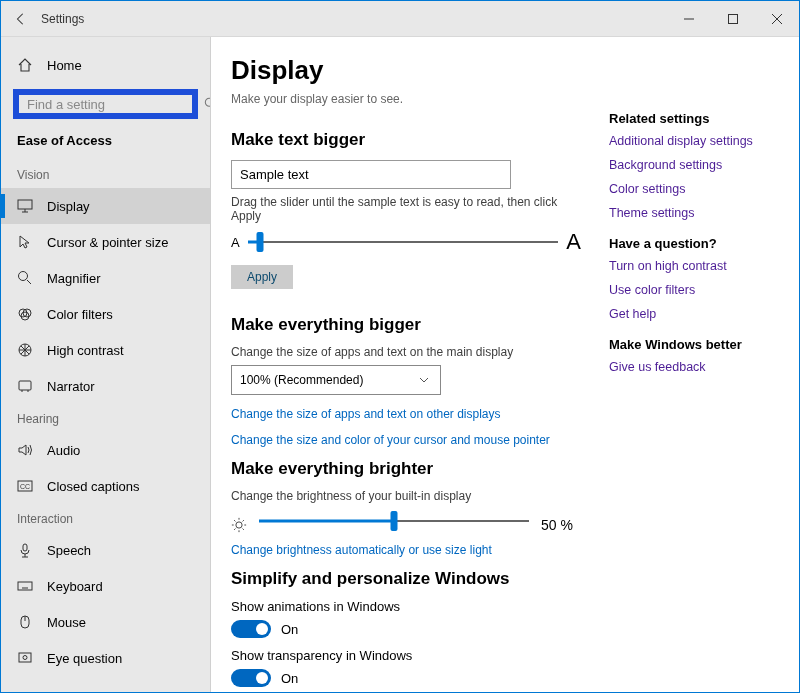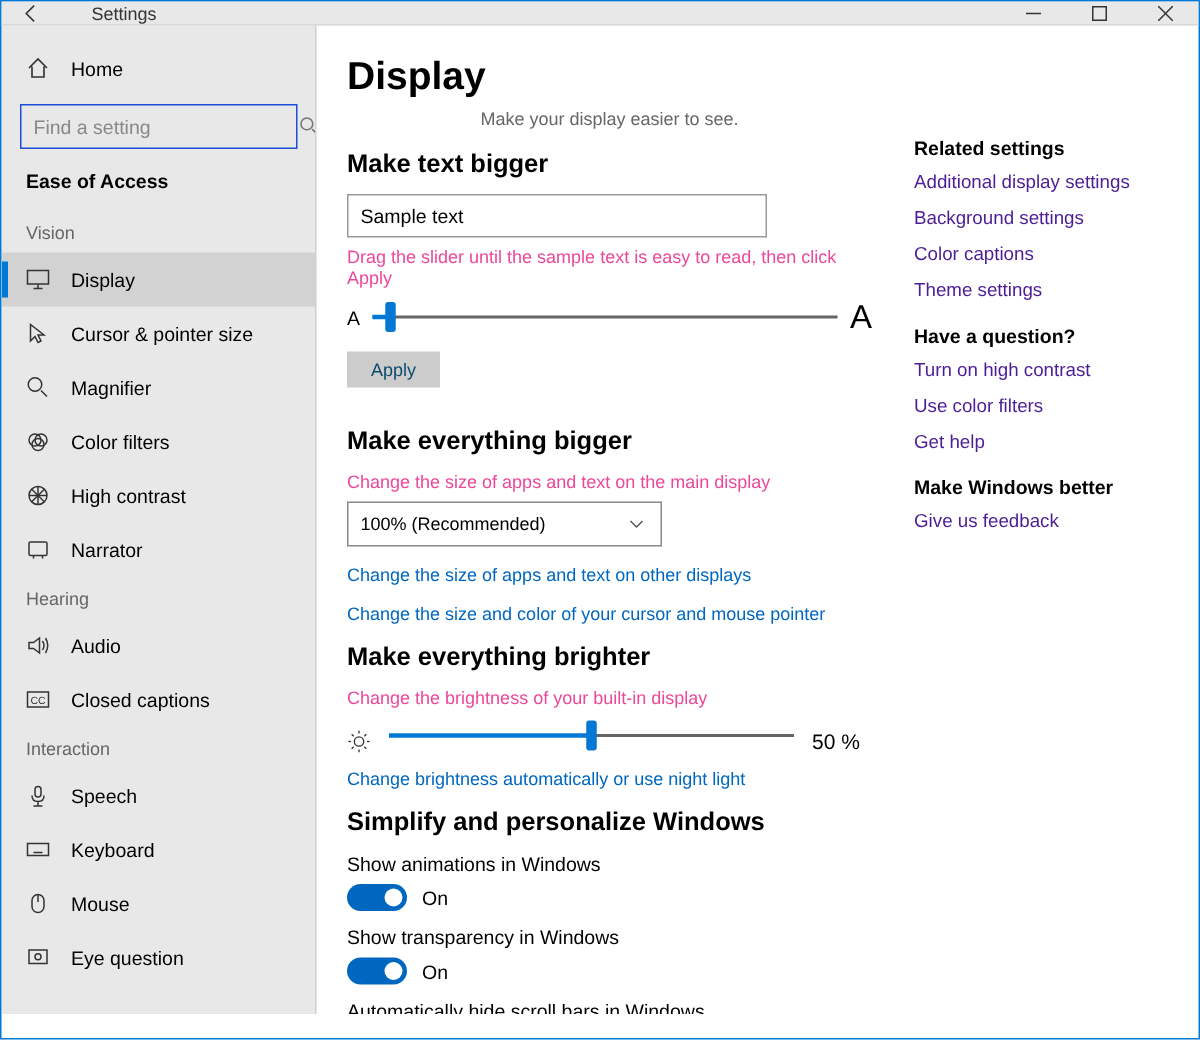--- a/index.html
+++ b/index.html
@@ -1,43 +1,43 @@
 <!DOCTYPE html>
 <html><head>
   <meta charset="utf-8">
   <style>
     * { margin: 0; padding: 0; box-sizing: border-box; font-family: "Segoe UI", Arial, sans-serif; }
     body { background: #fff; width: 800px; height: 693px; overflow: hidden; border: 1px solid #0078d4; }
-    .titlebar { height: 16px; display: flex; align-items: center; background: #e8e8e8; border-bottom: 1px solid #d8d8d8; gap: 20px; }
+    .titlebar { height: 36px; display: flex; align-items: center; background: #e8e8e8; border-bottom: 1px solid #d8d8d8; }
     .tb-back { width: 40px; height: 100%; display: flex; align-items: center; justify-content: center; cursor: pointer; }
     .tb-title { font-size: 12px; color: #333; flex: 1; }
     .tb-btns { display: flex; height: 100%; }
     .tb-btn { width: 44px; height: 100%; display: flex; align-items: center; justify-content: center; cursor: pointer; }
     .main { display: flex; height: calc(100% - 32px); }
     .sidebar { width: 210px; background: #e8e8e8; padding-top: 12px; overflow-y: auto; border-right: 1px solid #d0d0d0; }
     .home-row { display: flex; align-items: center; gap: 14px; padding: 8px 16px; cursor: pointer; font-size: 13px; margin-bottom: 8px; }
-    .searchbox { margin: 0 12px 14px 12px; border: 1px solid #1d4ed8; height: 30px; display: flex; align-items: center; padding: 0 8px; background: #e8e8e8; }
+    .searchbox { margin: 0 12px 14px 12px; border: 6px solid #1d4ed8; height: 30px; display: flex; align-items: center; padding: 0 8px; background: #e8e8e8; }
     .searchbox input { flex: 1; border: none; background: transparent; font-size: 13px; outline: none; color: #333; }
     .searchbox input::placeholder { color: #888; }
     .sb-heading { padding: 0 32px 12px 16px; font-size: 13px; font-weight: 600; }
     .sb-group { padding: 8px 16px 6px 16px; font-size: 12px; color: #666; }
     .sb-item { display: flex; align-items: center; gap: 14px; padding: 10px 16px; font-size: 13px; cursor: pointer; position: relative; }
     .sb-item.selected { background: #d2d2d2; }
     .sb-item.selected::before { content: ""; position: absolute; left: 0; top: 6px; bottom: 6px; width: 4px; background: #0078d4; }
     .ico { width: 16px; height: 16px; display: flex; align-items: center; justify-content: center; flex-shrink: 0; }
     .content { flex: 1; padding: 18px 20px 0 20px; overflow-y: auto; position: relative; }
     .content::-webkit-scrollbar { width: 0; }
     .page-cols { display: flex; gap: 28px; }
     .col-main { flex: 1; max-width: 380px; }
     .col-side { width: 170px; padding-top: 40px; }
     .page-title { font-size: 26px; font-weight: 600; margin-bottom: 6px; }
-    .page-sub { font-size: 12px; color: #666; margin-bottom: 13px; text-align: center; }
+    .page-sub { font-size: 12px; color: #666; margin-bottom: 24px; }
     .sec-h { font-size: 17px; font-weight: 600; margin: 10px 0 10px 0; }
     .textbox { width: 280px; border: 1px solid #999; padding: 6px 8px; font-size: 13px; margin-bottom: 6px; }
-    .hint { font-size: 12px; color: #ec4899; margin-bottom: 6px; }
+    .hint { font-size: 12px; color: #404040; margin-bottom: 6px; }
     .slider-row { display: flex; align-items: center; gap: 8px; margin: 4px 0 10px 0; }
     .slider-a-sm { font-size: 13px; }
     .slider-a-lg { font-size: 22px; }
     .slider { position: relative; height: 24px; flex: 1; }
     .slider .track { position: absolute; top: 50%; left: 0; right: 0; height: 2px; background: #666; transform: translateY(-50%); }
     .slider .fill { position: absolute; top: 50%; left: 0; height: 3px; background: #0078d4; transform: translateY(-50%); }
     .slider .thumb { position: absolute; top: 50%; width: 7px; height: 20px; background: #0078d4; transform: translate(-50%, -50%); cursor: pointer; border-radius: 2px; }
     .btn-apply { padding: 5px 16px; font-size: 12px; background: #ccc; border: none; color: #0c4a6e; margin-bottom: 16px; }
     .dropdown { width: 210px; border: 1px solid #888; padding: 6px 8px; font-size: 12px; display: flex; justify-content: space-between; align-items: center; cursor: pointer; margin-bottom: 12px; }
     .link { color: #0067c0; font-size: 12px; display: block; margin-bottom: 12px; cursor: pointer; }
@@ -275,21 +275,21 @@
                 </g>
               </svg>
             </span>
           <div class="slider" style="width:175px">
             <div class="track"></div>
             <div class="fill" id="bright-fill" style="width: 50%;"></div>
             <div class="thumb" id="bright-thumb" style="left: 50%;"></div>
           </div>
           <span class="bright-val">50 %</span>
         </div>
-        <a class="link">Change brightness automatically or use night light</a>
+        <a class="link">Change brightness automatically or use size light</a>
 
         <div class="sec-h">Simplify and personalize Windows</div>
         <div id="toggles">
             <div class="label">Show animations in Windows</div>
             <div class="toggle-row">
               <div class="toggle"></div>
               <span class="toggle-label">On</span>
             </div>
             <div class="label">Show transparency in Windows</div>
             <div class="toggle-row">
@@ -299,21 +299,21 @@
             <div class="label">Automatically hide scroll bars in Windows</div>
           </div>
         
       </div>
 
       <div class="col-side">
         <div class="side-h">Related settings</div>
         <div id="related-links">
             <a class="side-link">Additional display settings</a>
             <a class="side-link">Background settings</a>
-            <a class="side-link">Color captions</a>
+            <a class="side-link">Color settings</a>
             <a class="side-link">Theme settings</a>
           </div>
         <div class="side-h">Have a question?</div>
         <div id="question-links">
             <a class="side-link">Turn on high contrast</a>
             <a class="side-link">Use color filters</a>
             <a class="side-link">Get help</a>
           </div>
         <div class="side-h">Make Windows better</div>
         <a class="side-link">Give us feedback</a>

